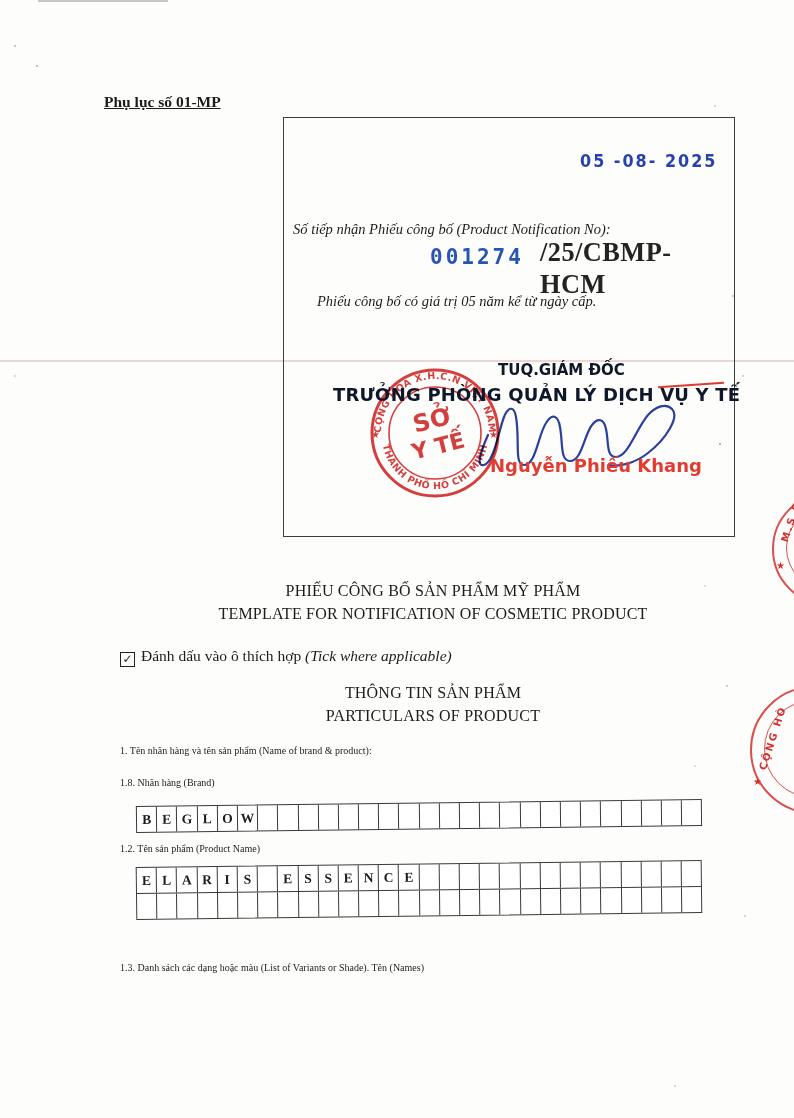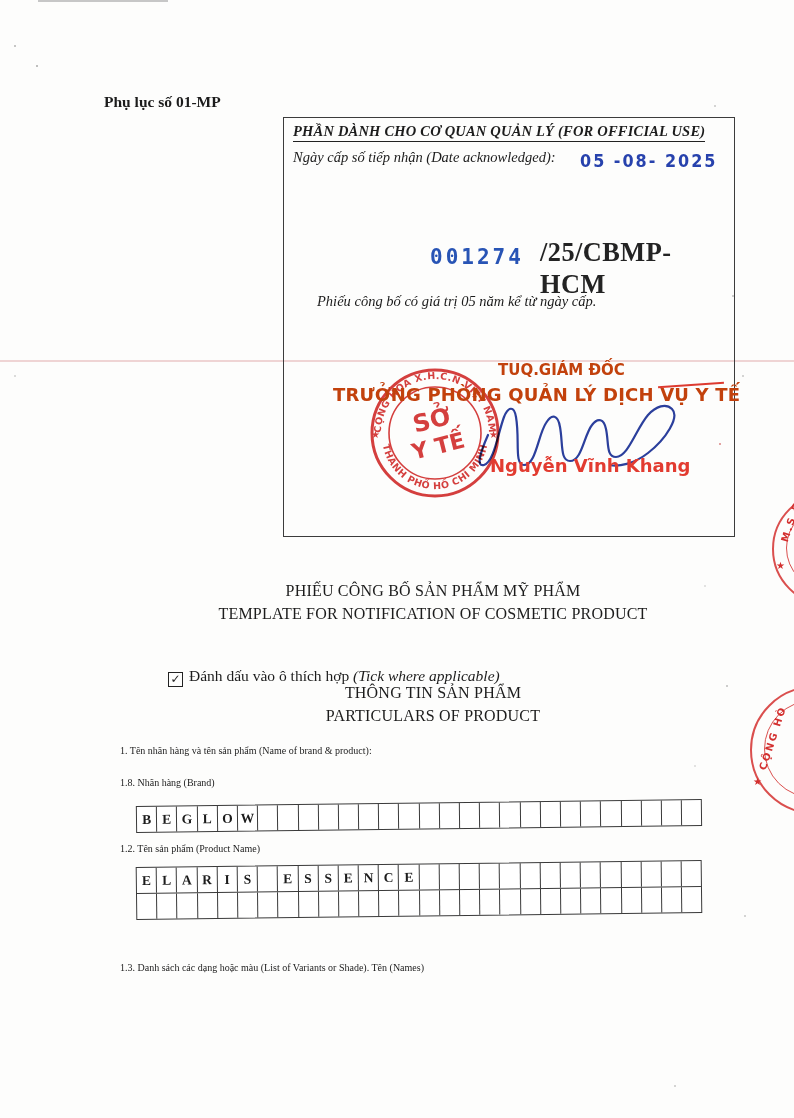--- a/index.html
+++ b/index.html
@@ -12,43 +12,43 @@
               border-bottom:1.2px solid #222;padding-bottom:1px;letter-spacing:.2px;}
   .box-line{font-style:italic;font-size:14.5px;}
   .date-stamp{left:296px;top:33px;font-family:"DejaVu Sans",sans-serif;font-weight:bold;
               font-size:16px;color:#2742ad;letter-spacing:2px;transform:scaleY(1.12);}
   .notif-number{left:146px;top:127px;font-family:"DejaVu Sans Mono",monospace;font-weight:bold;
                 font-size:21px;color:#2854b5;letter-spacing:3px;}
   .notif-suffix{left:256px;top:118px;font-weight:bold;font-size:28px;color:#232323;
                 transform:scaleX(.94);transform-origin:left;letter-spacing:.5px;}
   
   .seal-svg{left:358px;top:356px;mix-blend-mode:multiply;opacity:.93;}
-  .stamp-text{font-family:"DejaVu Sans",sans-serif;font-weight:bold;color:#c2410c;}
+  .stamp-text{font-family:"DejaVu Sans",sans-serif;font-weight:bold;color:#0f172a;}
   .stamp-title1{left:498px;top:361px;font-size:15px;}
   .stamp-title2{left:333px;top:384px;font-size:18px;letter-spacing:.2px;}
   .stamp-strike{left:658px;top:384px;width:66px;height:2px;background:#dd3a30;transform:rotate(-4deg);}
   .signer-name{left:490px;top:455px;font-size:18px;color:#e23b30;}
   .sig-svg{left:468px;top:393px;mix-blend-mode:multiply;}
   
   .pink-line{left:0;top:360px;width:794px;height:2px;background:rgba(210,120,120,.30);}
   .top-mark{left:38px;top:0;width:130px;height:2px;background:#9a9a9a;opacity:.55;}
   .speck{width:2px;height:2px;background:#777;opacity:.55;border-radius:50%;
     box-shadow: -18px 48px 0 #888, 22px 20px 0 #666, 700px 60px 0 #999, 718px 250px 0 #888,
       728px 330px 0 #999, 712px 640px 0 #888, 730px 870px 0 #999, 0px 330px 0 #aaa,
       660px 1040px 0 #999, 726px 1088px 0 #888, -20px 1005px 0 #aaa, 705px 398px 0 #b22,
       640px 1095px 0 #aaa, 680px 720px 0 #bbb, 690px 540px 0 #bbb;}
   .edge-circle{border-radius:50%;border:2.5px solid rgba(211,48,47,.85);}
   .edge-circle.inner{border-width:1.5px;}
   .edge-text{font-family:"DejaVu Sans",sans-serif;font-weight:bold;font-size:10px;
              color:#d3302f;letter-spacing:2px;white-space:nowrap;}
   
   .doc-title{left:0;width:794px;text-align:center;font-weight:normal;font-size:16px;letter-spacing:.2px;margin-left:36px;}
-  .appendix{left:104px;top:93px;font-weight:bold;font-size:15.5px;}
+  .appendix{left:104px;top:93px;font-weight:bold;font-size:15.5px;text-decoration:underline;}
   .body-label{font-size:10px;}
-  .tick-row{left:120px;top:667px;font-size:15.5px;margin-left:48px;}
+  .tick-row{left:120px;top:647px;font-size:15.5px;}
   .checkbox{display:inline-block;width:13px;height:13px;border:1.5px solid #222;line-height:13px;
             text-align:center;font-size:12px;vertical-align:-2px;margin-right:6px;
             font-family:"DejaVu Sans",sans-serif;}
   
   .char-grid{border:1.7px solid #3a3a3a;background:#fff;transform:rotate(-.7deg);
              transform-origin:left center;width:max-content;}
   .char-row{display:flex;}
   .char-row + .char-row{border-top:1.2px solid #3a3a3a;}
   .char-row .cell{width:19.2px;height:25px;border-left:1px solid #3a3a3a;display:flex;
                   align-items:center;justify-content:center;font-weight:bold;font-size:13.5px;}
@@ -58,23 +58,22 @@
 </head>
 <body>
 
 <div class="abs top-mark"></div>
 <div class="abs pink-line"></div>
 <div class="abs speck" style="left:14px;top:45px;"></div>
 
 <div class="abs appendix">Phụ lục số 01-MP</div>
 
 <div class="abs official-box">
-  <div class="abs box-header">PHẦN DÀNH CHO CƠ QUAN QUẢN LÝ (FOR OFFICIAL USE)</div>
-  <div class="abs box-line" style="left:9px;top:31px;">Ngày cấp số tiếp nhận (Date acknowledged):</div>
   <div class="abs date-stamp">05 -08- 2025</div>
+  <div class="abs box-line" style="left:9px;top:103px;">Số tiếp nhận Phiếu công bố (Product Notification No):</div>
   <div class="abs notif-number">001274</div>
   <div class="abs notif-suffix">/25/CBMP-HCM</div>
   <div class="abs box-line" style="left:9px;top:175px;margin-left:24px;">Phiếu công bố có giá trị 05 năm kể từ ngày cấp.</div>
 
 </div>
 
 <svg class="abs seal-svg" width="154" height="154" viewBox="0 0 154 154">
   <circle cx="77" cy="77" r="63" fill="none" stroke="#d3302f" stroke-width="3"></circle>
   <circle cx="77" cy="77" r="46" fill="none" stroke="#d3302f" stroke-width="1.6"></circle>
   <defs>
@@ -96,21 +95,21 @@
 </svg>
 
 <div class="abs stamp-text stamp-title1">TUQ.GIÁM ĐỐC</div>
 <div class="abs stamp-text stamp-title2">TRƯỞNG PHÒNG QUẢN LÝ DỊCH VỤ Y TẾ</div>
 <div class="abs stamp-strike"></div>
 
 <svg class="abs sig-svg" width="230" height="88" viewBox="0 0 230 88">
   <path d="M20,42 C12,60 8,74 16,72 C26,69 30,40 36,24 C40,14 46,12 48,24 C52,47 46,72 56,72 C68,72 70,42 78,30 C84,20 90,22 92,34 C95,50 92,68 102,68 C114,68 116,42 124,32 C130,24 136,26 138,36 C141,50 138,64 148,64 C160,64 168,36 180,22 C188,13 198,10 204,16 C212,24 198,46 180,60 C166,71 150,74 142,72" stroke="#2b3f9e" stroke-width="2.2" fill="none" stroke-linecap="round"></path>
 </svg>
 
-<div class="abs stamp-text signer-name">Nguyễn Vĩnh Khang</div>
+<div class="abs stamp-text signer-name">Nguyễn Phiếu Khang</div>
 
 <div class="abs edge-circle" style="left:772px;top:492px;width:110px;height:110px;"></div>
 <div class="abs edge-circle inner" style="left:786px;top:506px;width:82px;height:82px;"></div>
 <div class="abs edge-text" style="left:779px;top:540px;transform:rotate(-72deg);transform-origin:left top;">M.S.Đ N</div>
 <div class="abs edge-text" style="left:776px;top:560px;">★</div>
 
 <div class="abs edge-circle" style="left:750px;top:686px;width:124px;height:124px;"></div>
 <div class="abs edge-circle inner" style="left:764px;top:700px;width:96px;height:96px;"></div>
 <div class="abs edge-text" style="left:757px;top:768px;transform:rotate(-72deg);transform-origin:left top;">CỘNG HÒ</div>
 <div class="abs edge-text" style="left:753px;top:776px;">★</div>

